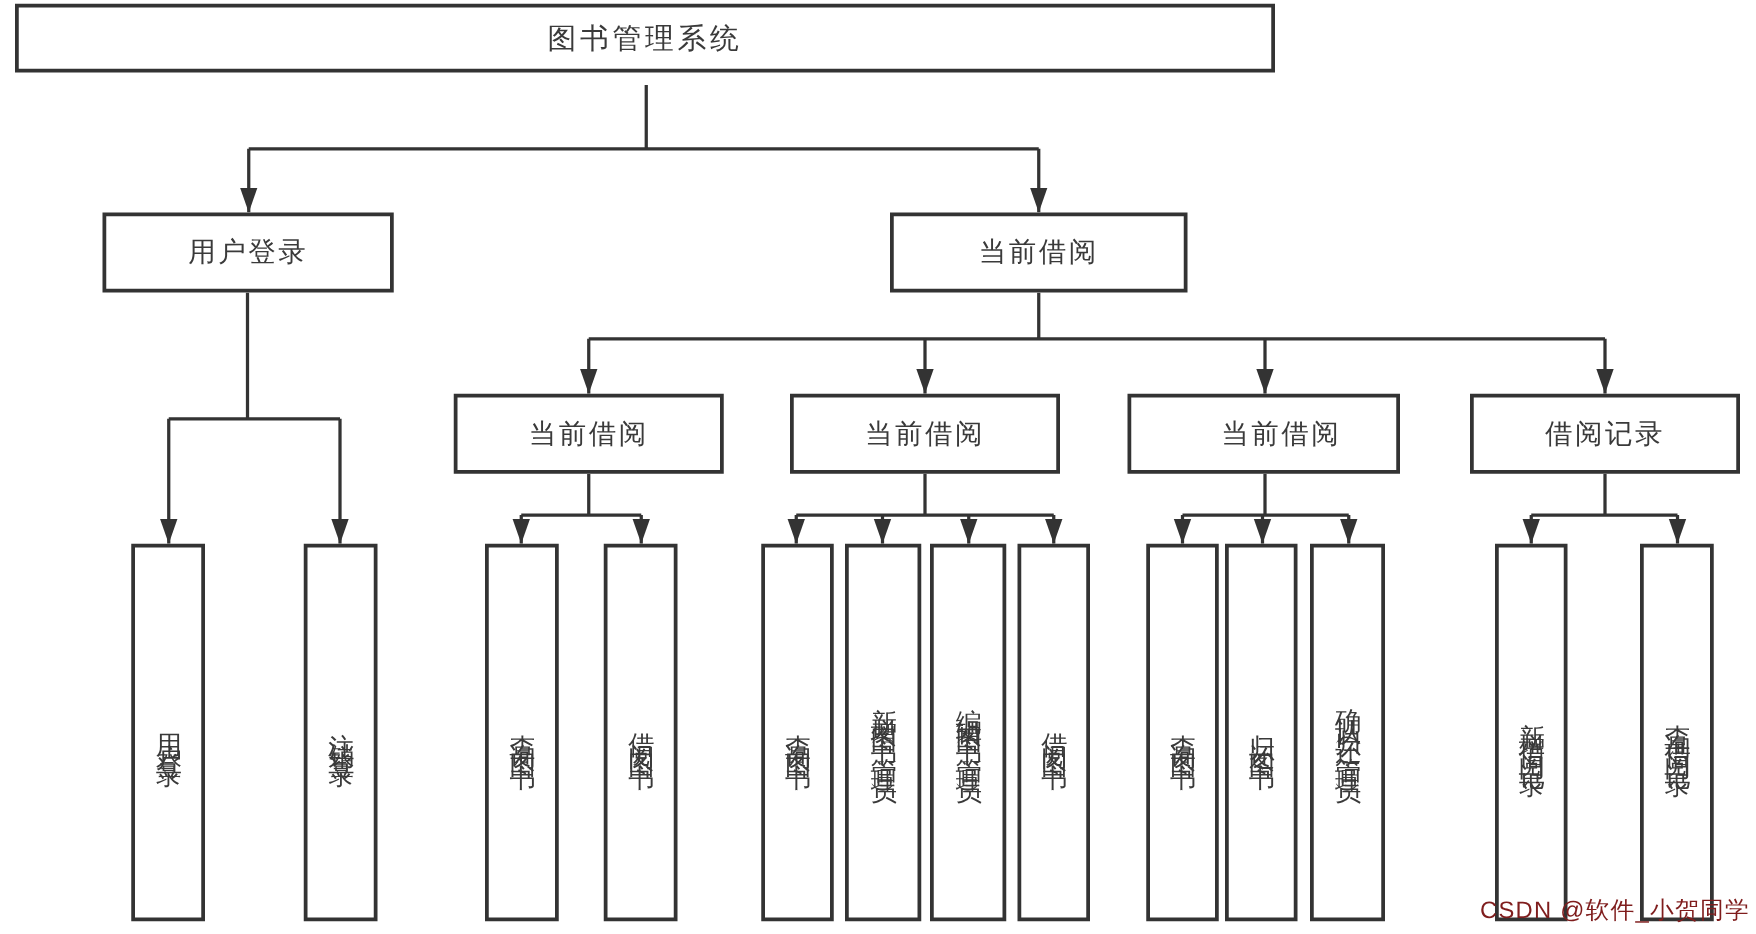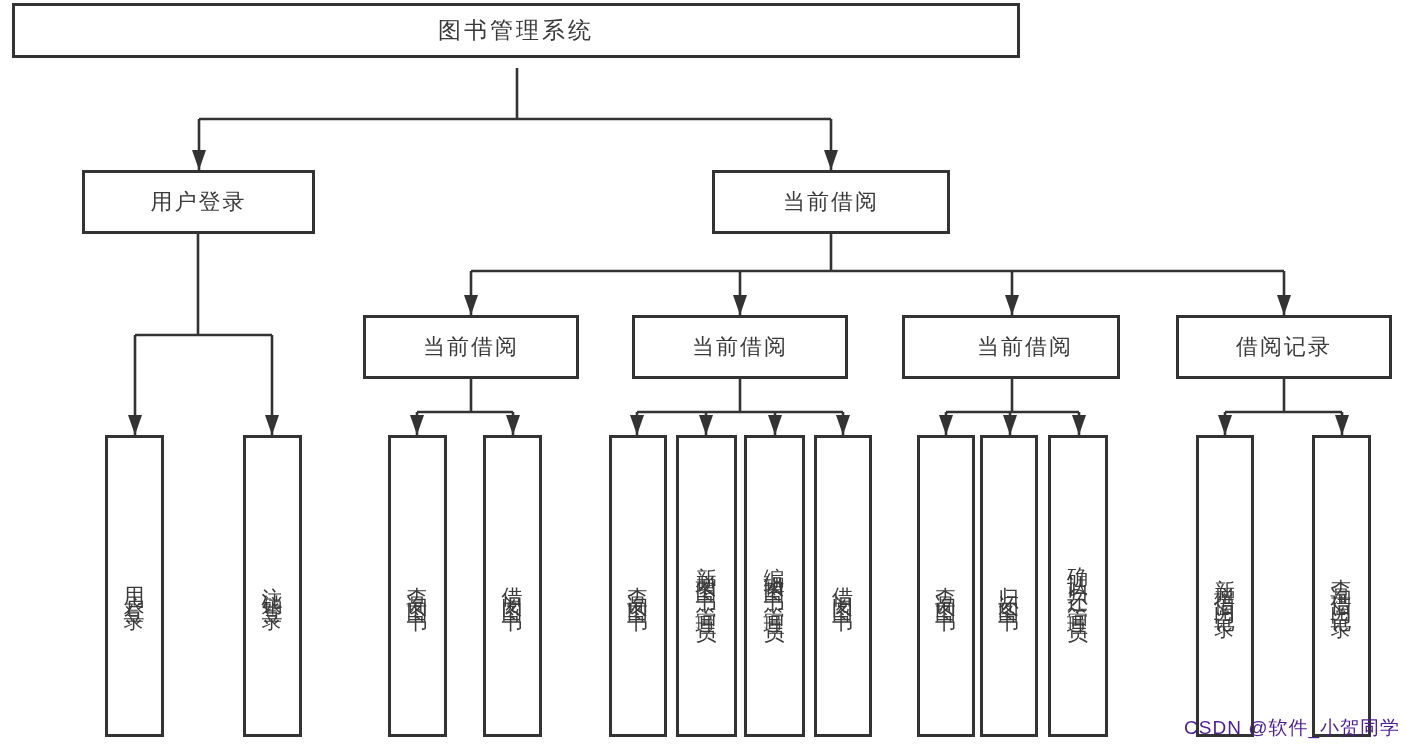--- a/index.html
+++ b/index.html
@@ -47,21 +47,21 @@
     font-size: 21px;
     letter-spacing: 8px;
     line-height: 1;
     white-space: nowrap;
   }
   #watermark {
     position: absolute;
     right: 5px;
     bottom: 6px;
     font-size: 19px;
-    color: #4c1d95;
+    color: #7f1d1d;
     letter-spacing: 1px;
     z-index: 3;
     white-space: nowrap;
   }
 </style>
 </head>
 <body>
 
 <div id="stage">
 

